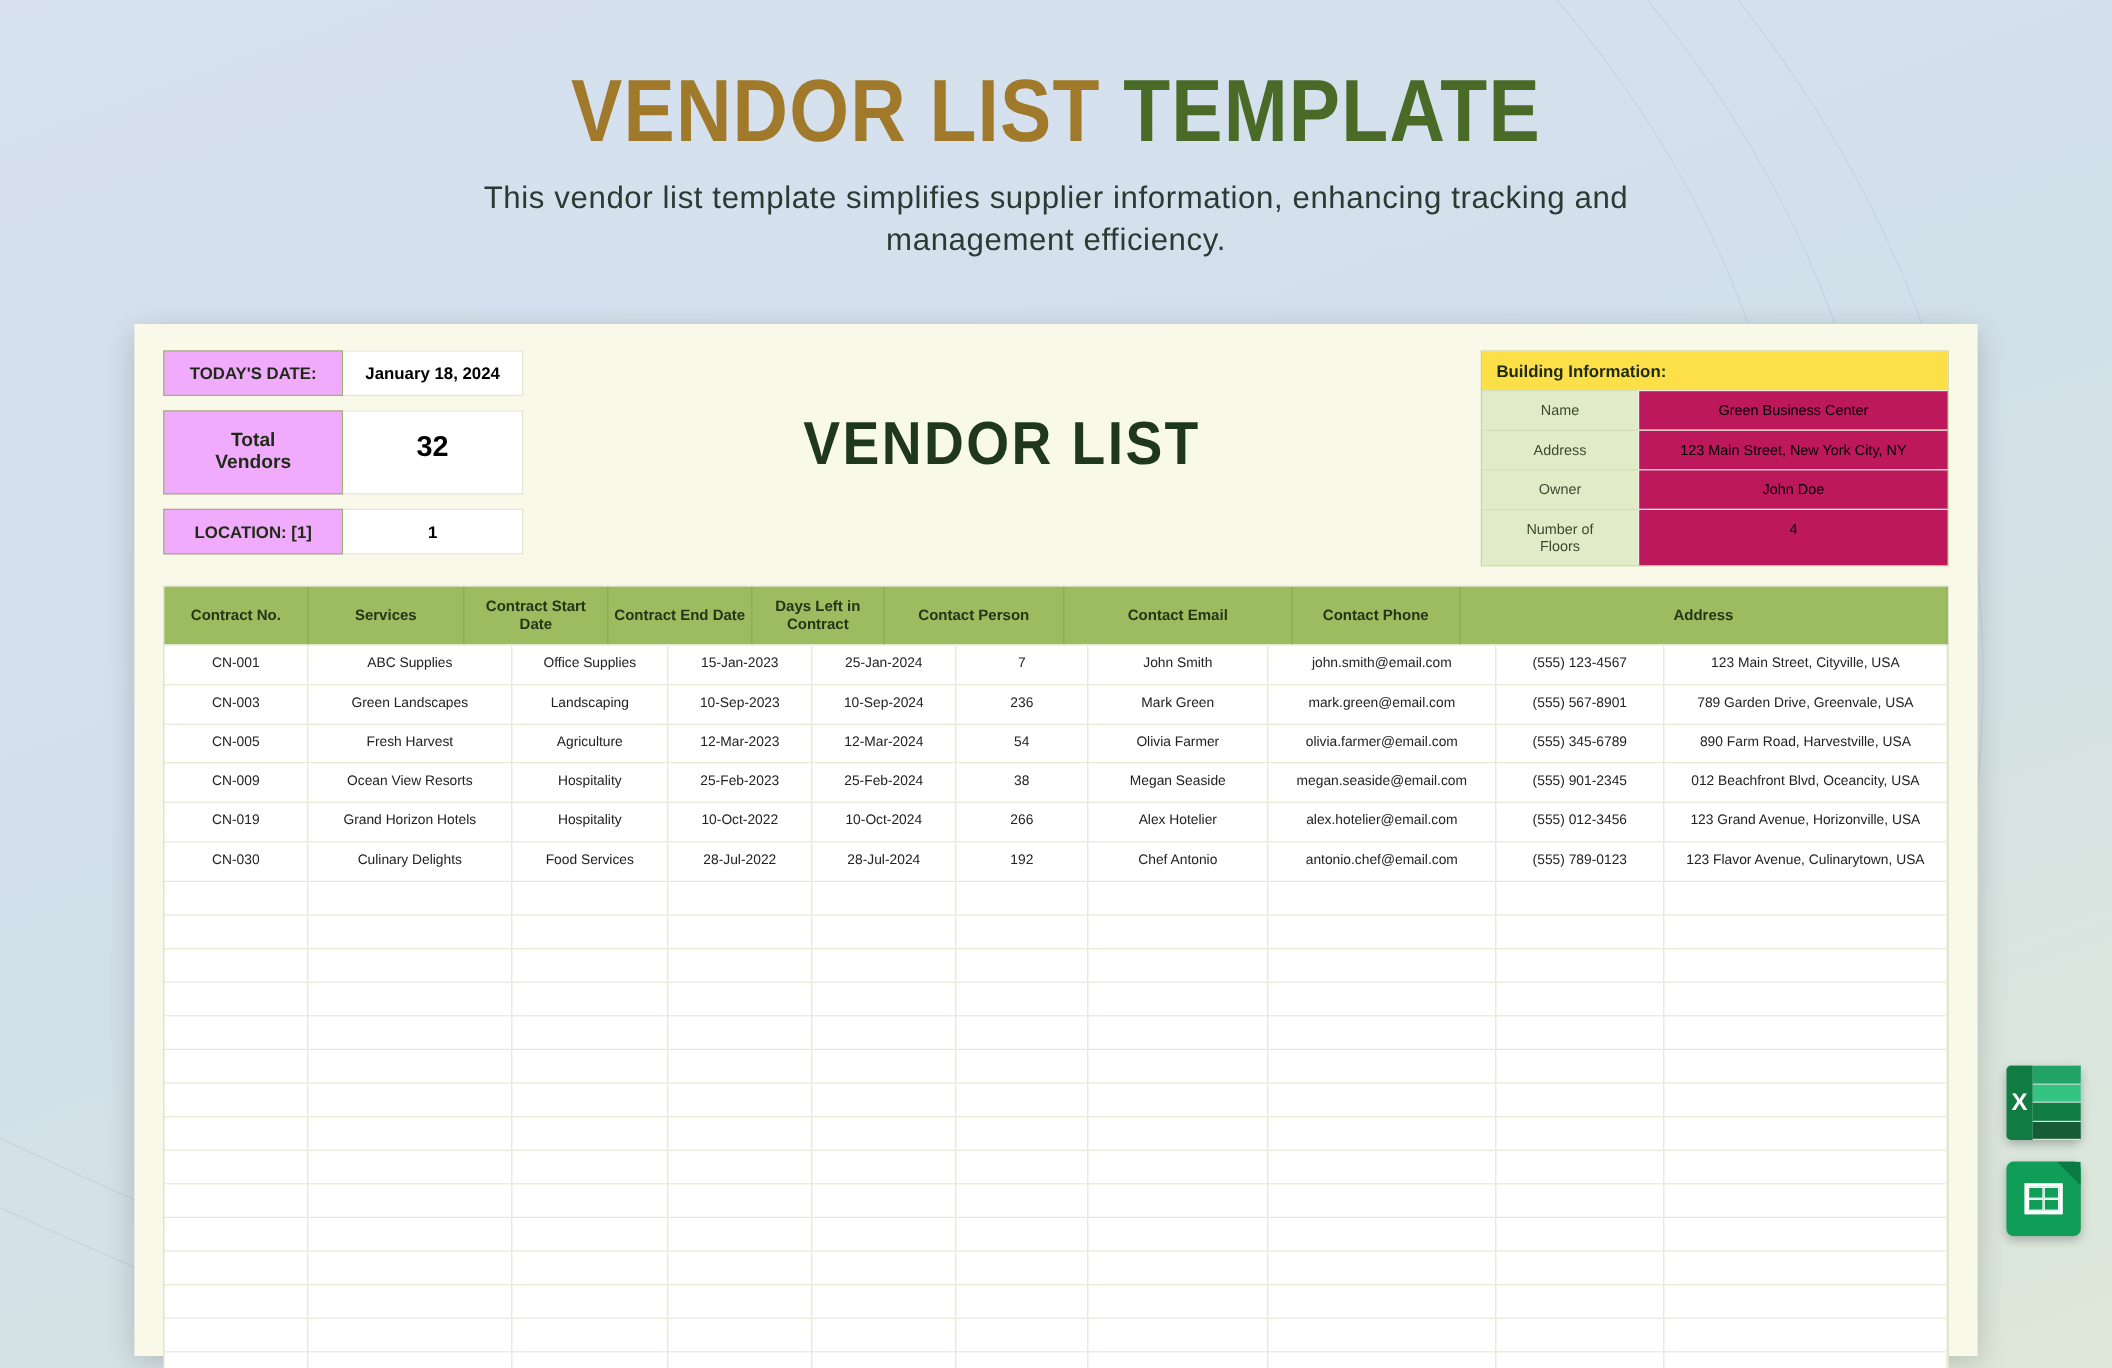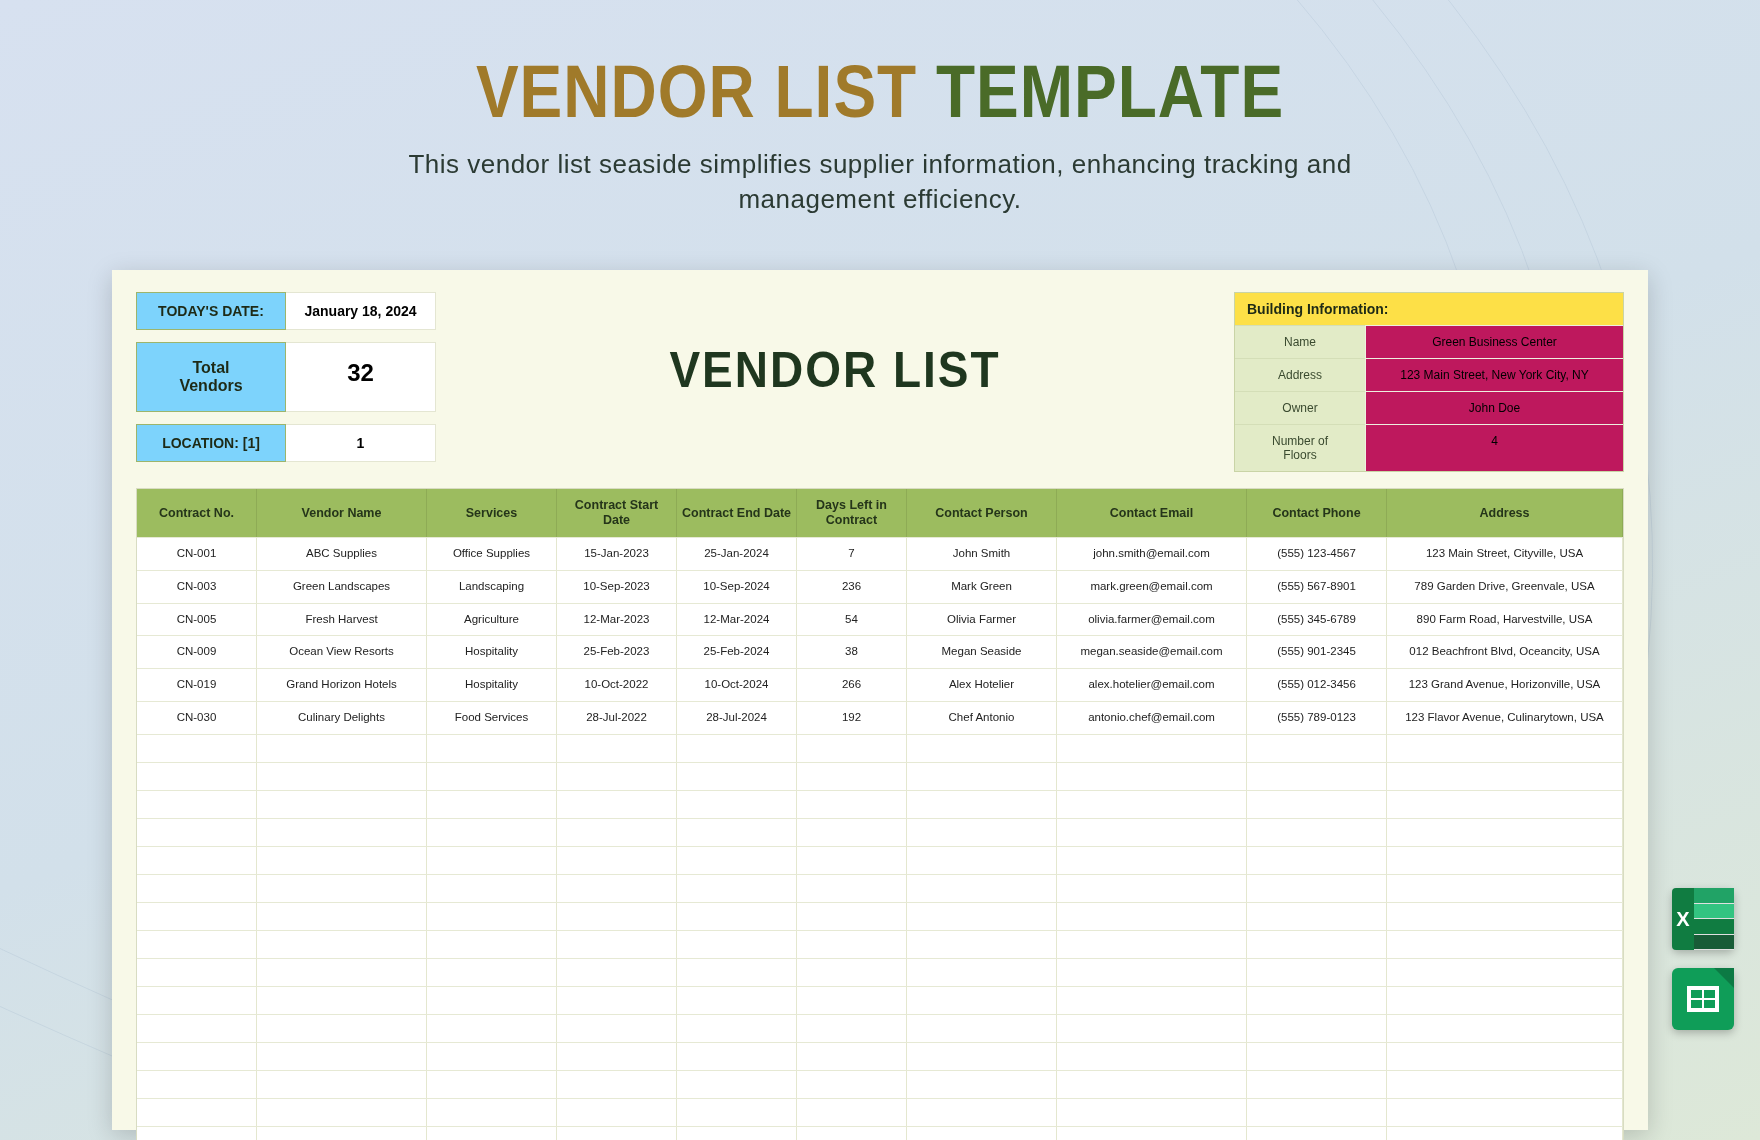--- a/index.html
+++ b/index.html
@@ -49,21 +49,21 @@
     display: flex;
     align-items: flex-start;
     gap: 20px;
   }
   .info-stack { width: 300px; }
   .info-pair {
     display: flex; margin-bottom: 12px;
     font-size: 14px;
   }
   .info-pair .lab {
-    background: #7dd3fc;
+    background: #f0abfc;
     color: #1e2a16;
     font-weight: 700;
     padding: 10px 10px;
     flex: 0 0 150px;
     text-align: center;
     border: 1px solid #9cb56c;
   }
   .info-pair .val {
     background: #ffffff;
     flex: 1;
@@ -176,21 +176,21 @@
     <path d="M-100,900 Q300,1100 900,1300"></path>
     <path d="M-100,960 Q320,1160 920,1360"></path>
   </g>
 </svg>
 
 <div class="hero">
   <div class="hero-title">
     <span class="t1">VENDOR LIST</span>
     <span class="t2">TEMPLATE</span>
   </div>
-  <div class="hero-sub">This vendor list seaside simplifies supplier information, enhancing tracking and management efficiency.</div>
+  <div class="hero-sub">This vendor list template simplifies supplier information, enhancing tracking and management efficiency.</div>
 </div>
 
 <div class="sheet">
   <div class="top-row">
 
     <div class="info-stack">
       <div class="info-pair">
         <div class="lab">TODAY'S DATE:</div>
         <div class="val">January 18, 2024</div>
       </div>
@@ -225,21 +225,20 @@
             <div class="bl">Number of Floors</div>
             <div class="bv">4</div>
           </div>
         </div>
     </div>
   </div>
 
   <div class="grid">
     <div class="grid-head" id="grid-head">
         <div class="c0">Contract No.</div>
-        <div class="c1">Vendor Name</div>
         <div class="c2">Services</div>
         <div class="c3">Contract Start Date</div>
         <div class="c4">Contract End Date</div>
         <div class="c5">Days Left in Contract</div>
         <div class="c6">Contact Person</div>
         <div class="c7">Contact Email</div>
         <div class="c8">Contact Phone</div>
         <div class="c9">Address</div>
       </div>
     <div id="grid-body">

